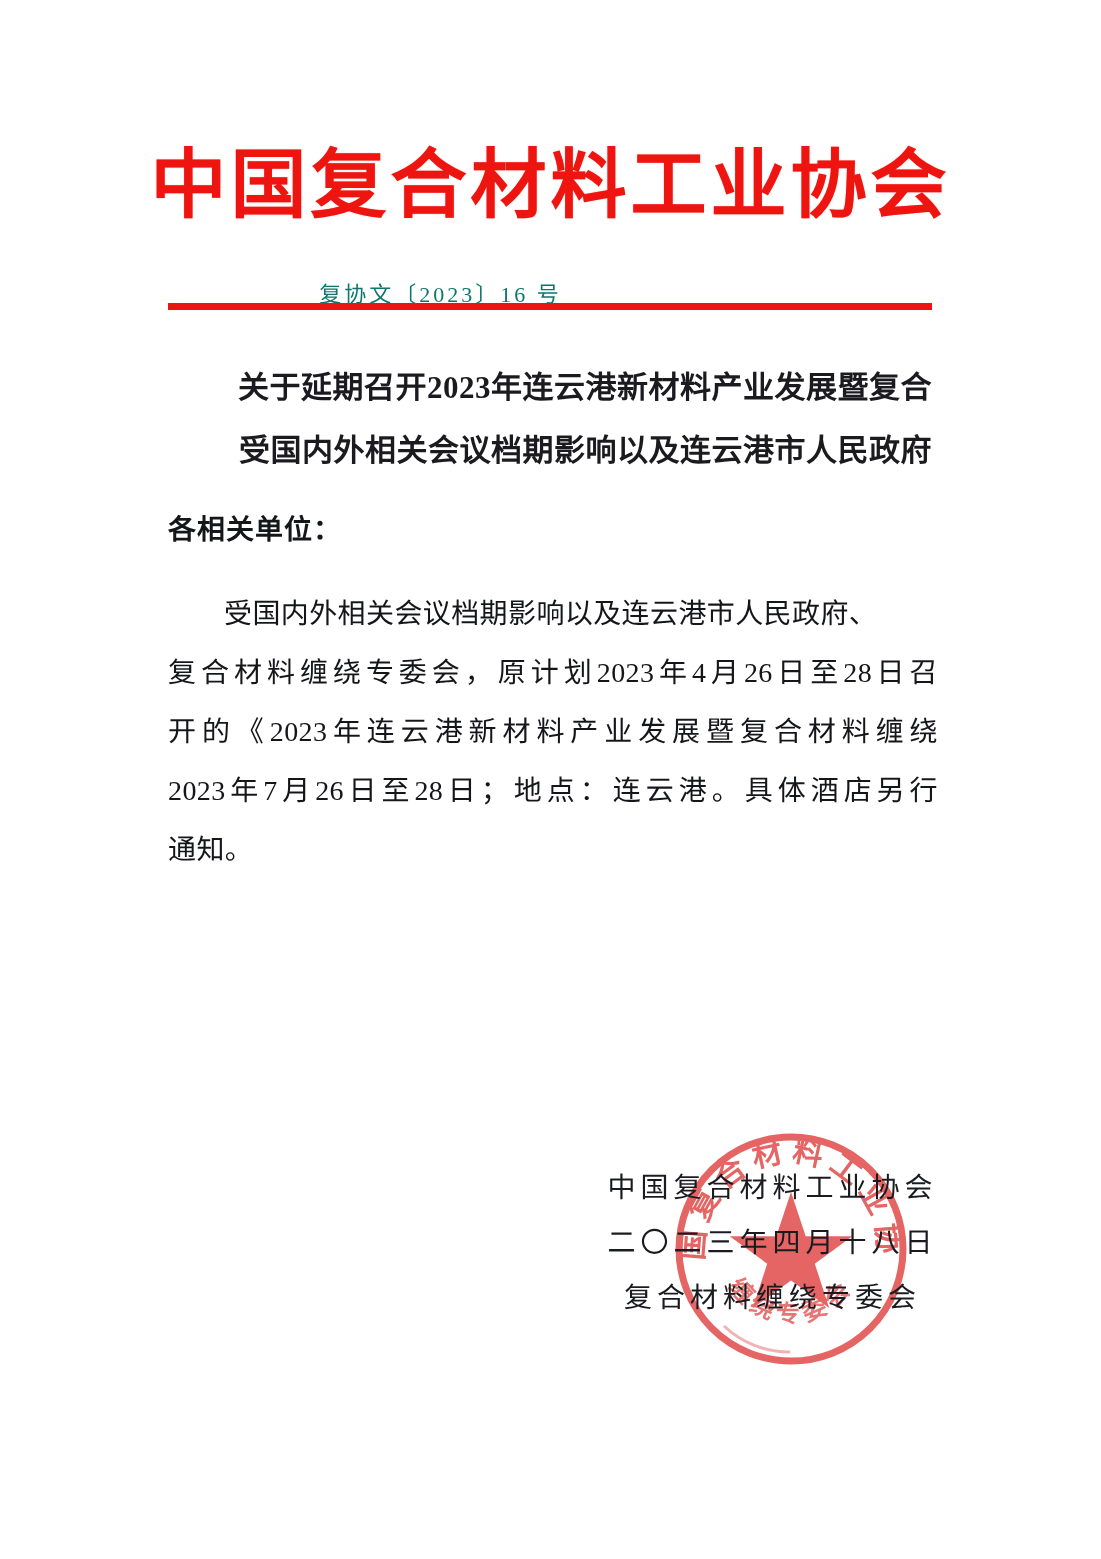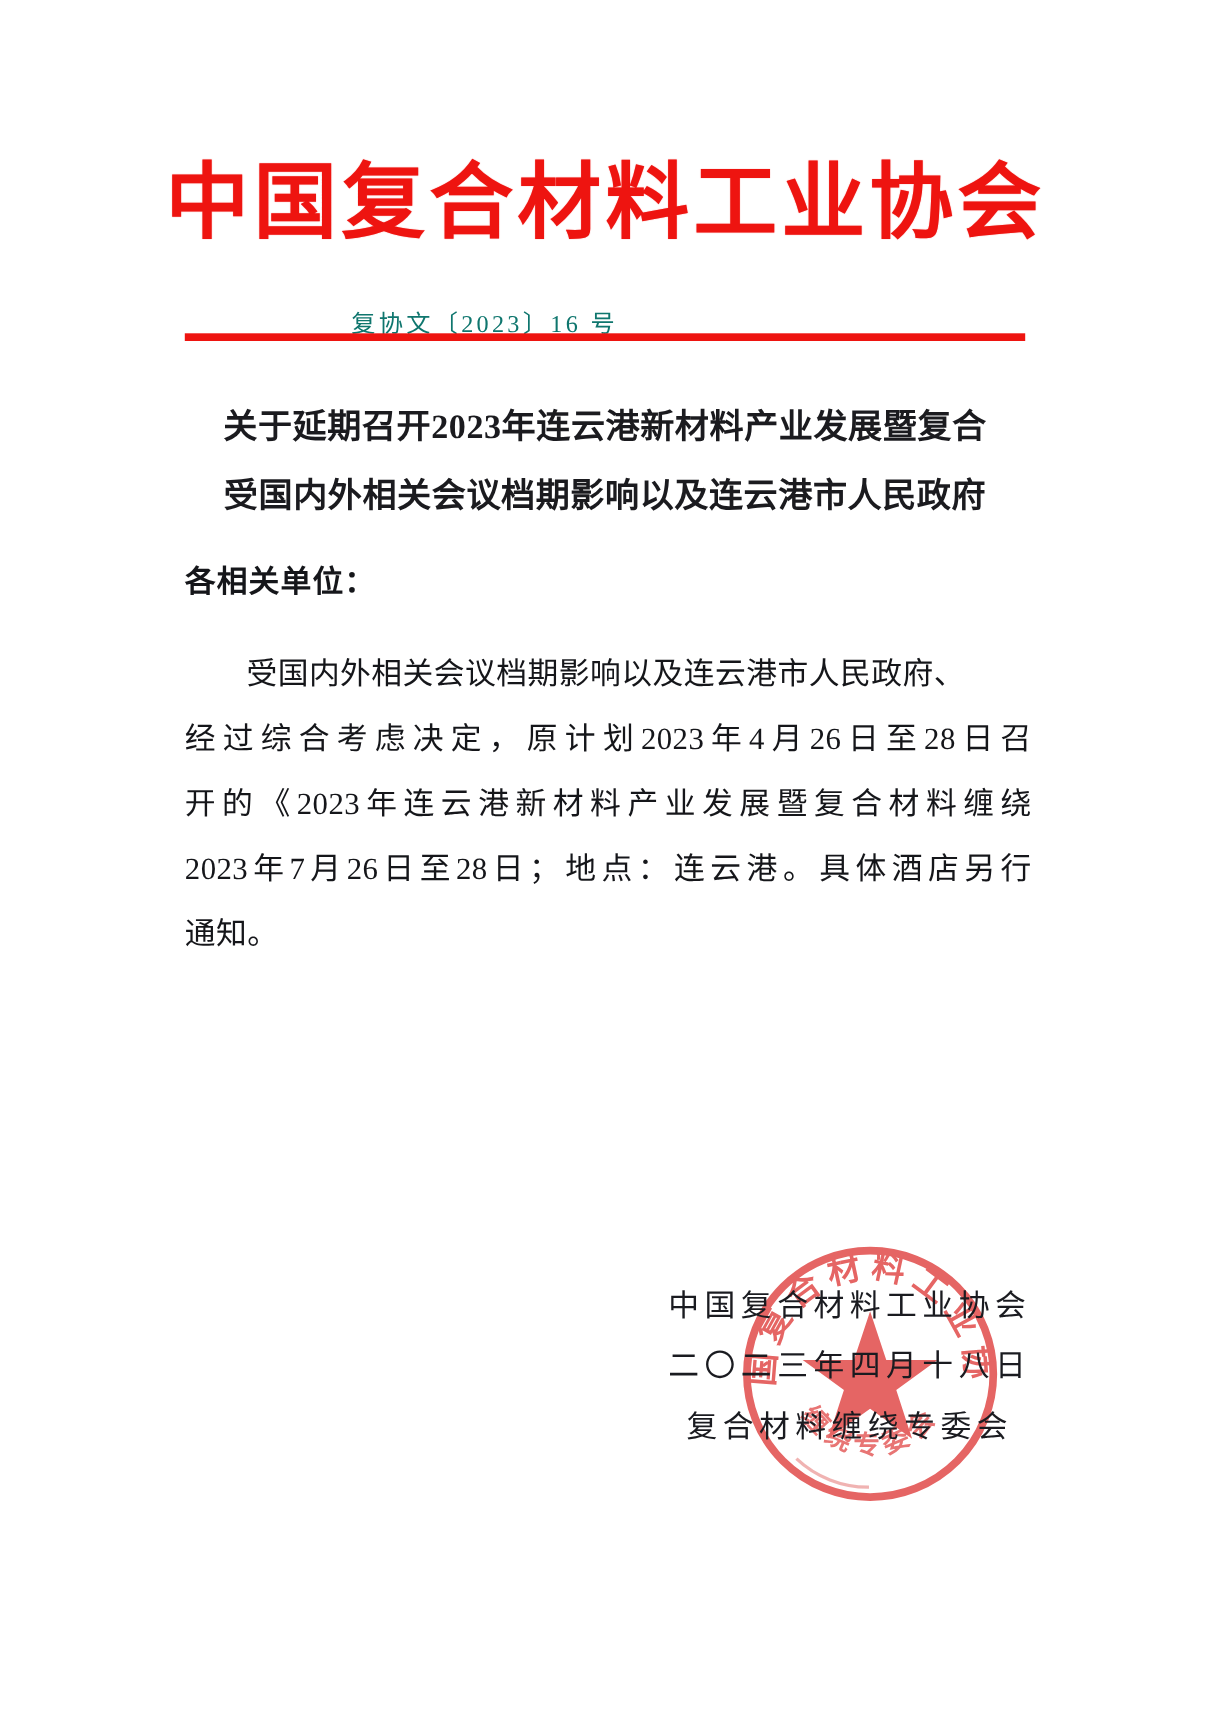--- a/index.html
+++ b/index.html
@@ -64,21 +64,21 @@
     height: 7px;
     background: #ee1410;
   }
 
   
   .doc-title {
     position: absolute;
     left: 168px;
     top: 356px;
     width: 764px;
-    text-align: center;
+    text-align: right;
     color: #1b1b1f;
     font-family: "Liberation Serif", "DejaVu Serif", serif;
     font-weight: 700;
     font-size: 31px;
     line-height: 63px;
     letter-spacing: 0.5px;
   }
   .doc-title .tline { display: block; white-space: nowrap; }
 
   
@@ -181,21 +181,21 @@
 
   <div class="doc-title">
     <span class="tline">关于延期召开2023年连云港新材料产业发展暨复合</span>
     <span class="tline">受国内外相关会议档期影响以及连云港市人民政府</span>
   </div>
 
   <div class="salutation">各相关单位：</div>
 
   <div class="body-block">
     <span class="body-line" style="text-indent:56px;">受国内外相关会议档期影响以及连云港市人民政府、</span>
-    <span class="body-line justify">经过综合考虑决定，原计划2023年4月26日至28日召</span>
+    <span class="body-line justify">复合材料缠绕专委会，原计划2023年4月26日至28日召</span>
     <span class="body-line justify">开的《2023年连云港新材料产业发展暨复合材料缠绕</span>
     <span class="body-line justify">2023年7月26日至28日；地点：连云港。具体酒店另行</span>
     <span class="body-line">通知。</span>
   </div>
 
 
   <div class="seal">
     <svg viewBox="0 0 238 238" xmlns="http://www.w3.org/2000/svg" aria-hidden="true">
       <defs>
         <path id="sealArcTop" d="M 32 119 A 87 87 0 0 1 206 119" fill="none"></path>

